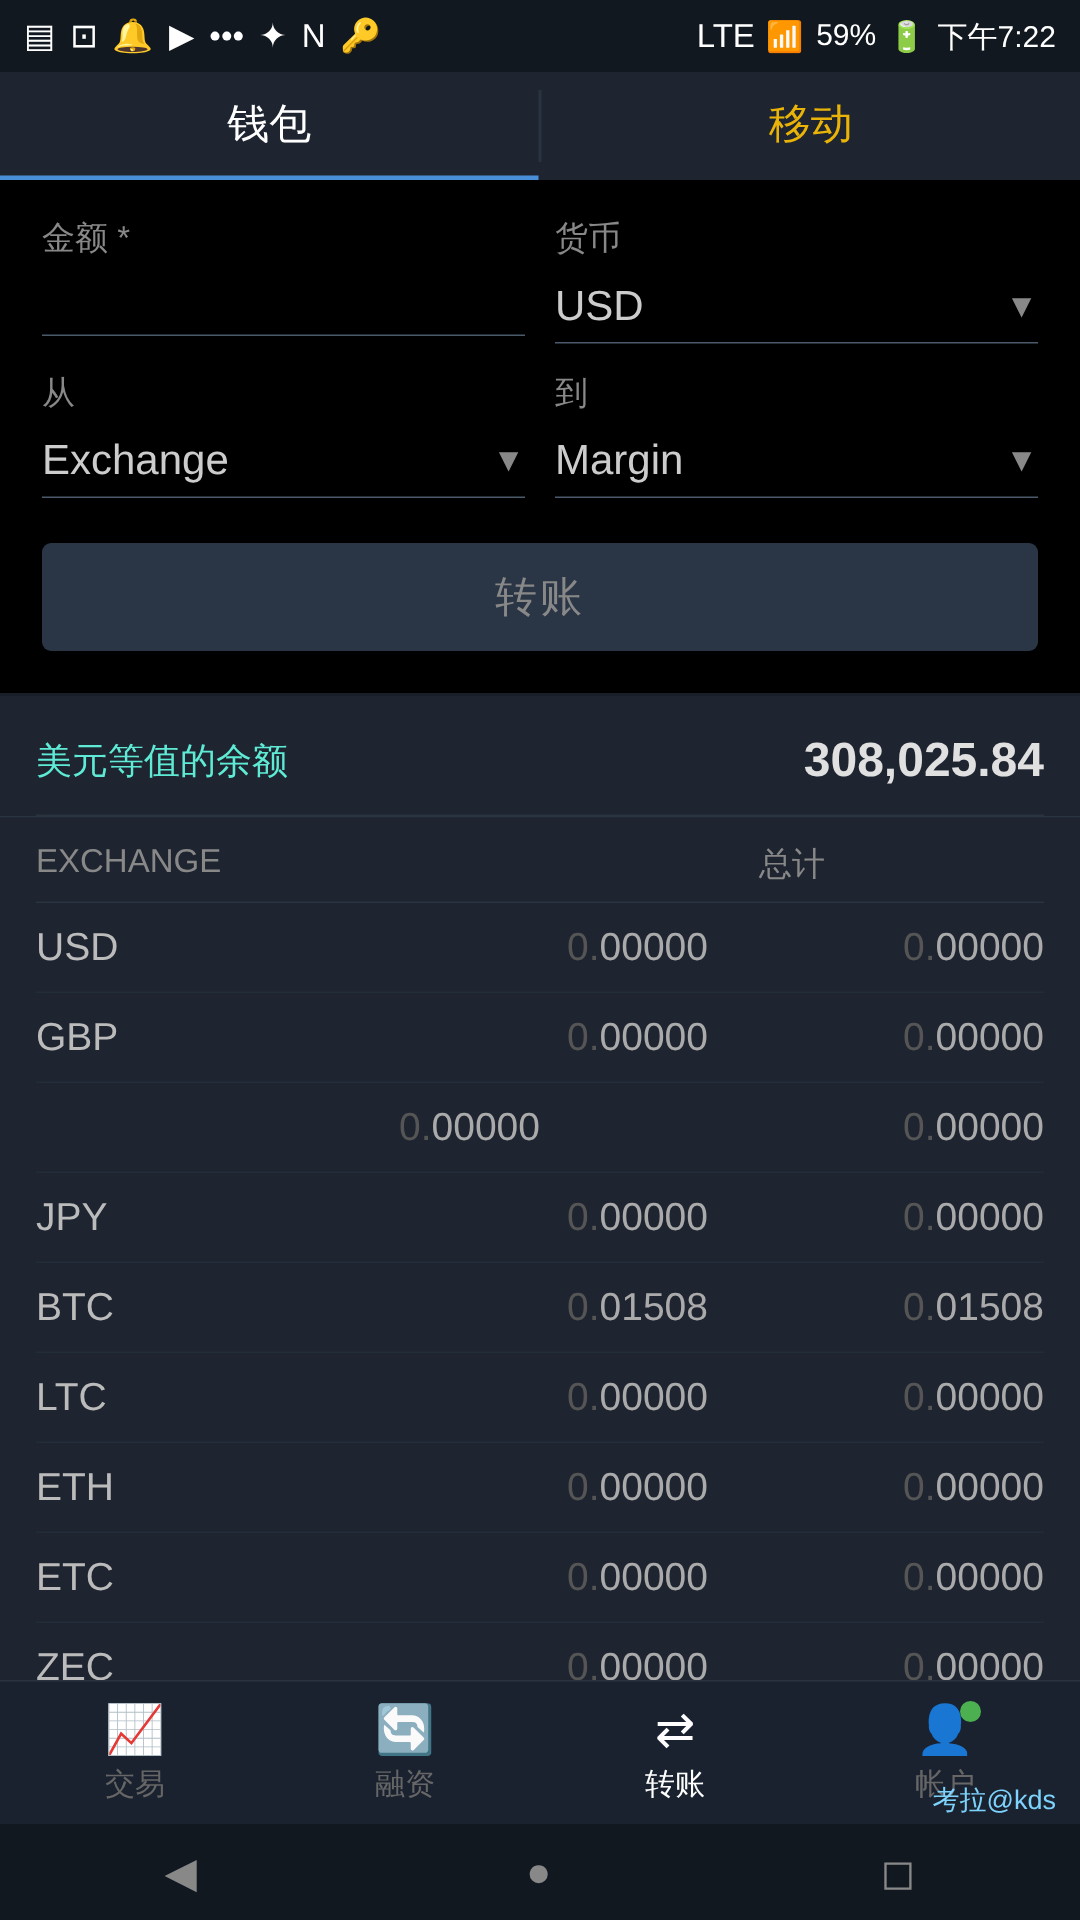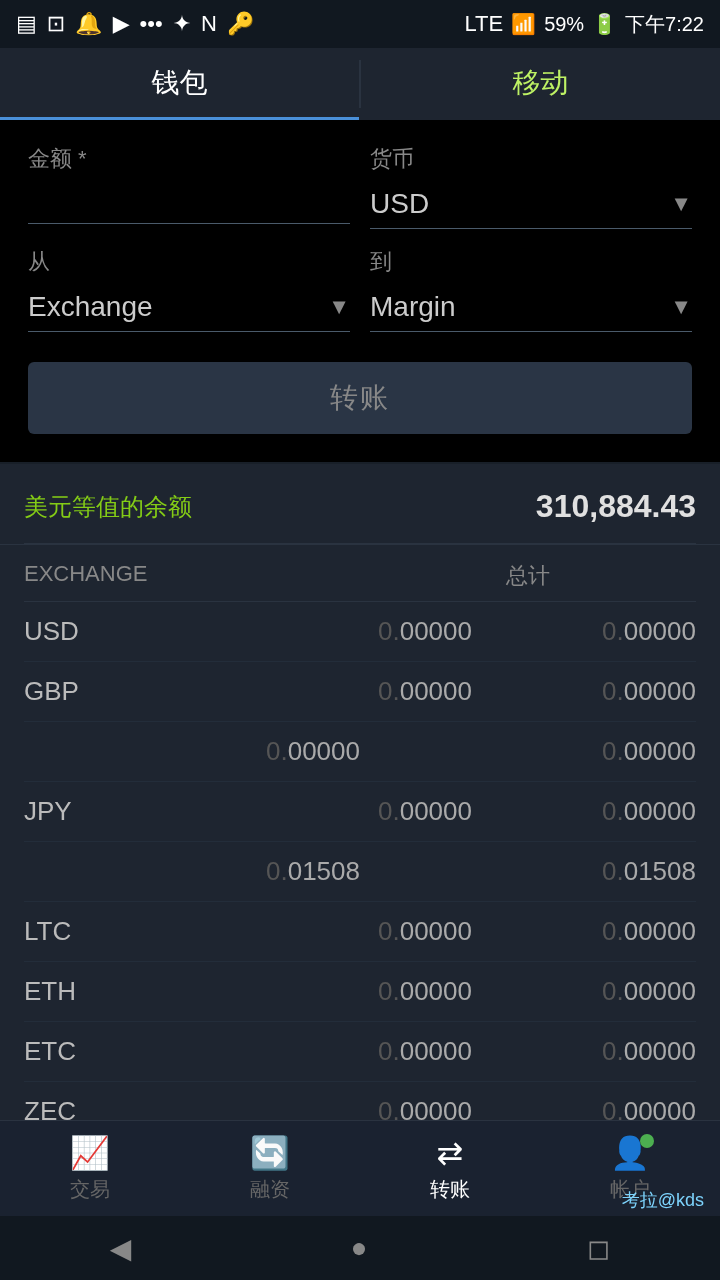--- a/index.html
+++ b/index.html
@@ -32,21 +32,21 @@
       display: flex;
       height: 72px;
       background: #1e2530;
     }
     .tab {
       flex: 1;
       display: flex;
       align-items: center;
       justify-content: center;
       font-size: 28px;
-      color: #bef264;
+      color: #eab308;
       cursor: pointer;
       border-bottom: 3px solid transparent;
     }
     .tab.active {
       color: #fff;
       border-bottom: 3px solid #4a90d9;
       font-family: Liberation Serif, serif;
     }
     .tab-divider {
       width: 2px;
@@ -132,21 +132,21 @@
     .balance-row {
       display: flex;
       justify-content: space-between;
       align-items: center;
       padding-bottom: 18px;
       border-bottom: 1px solid #2a3340;
     }
 
     .balance-label {
       font-size: 24px;
-      color: #84cc16;
+      color: #5eead4;
     }
 
     .balance-value {
       font-size: 32px;
       color: #e0e0e0;
       font-weight: bold;
     }
 
     
     .exchange-table {
@@ -322,21 +322,21 @@
       </div>
     </div>
   </div>
 
   <button class="transfer-btn">转账</button>
 </div>
 
 <div class="balance-section">
   <div class="balance-row">
     <span class="balance-label">美元等值的余额</span>
-    <span class="balance-value">310,884.43</span>
+    <span class="balance-value">308,025.84</span>
   </div>
 </div>
 
 <div class="exchange-table">
   <div class="table-header">
     <span class="table-header-cell col-name">EXCHANGE</span>
     <span class="table-header-cell col-total">总计</span>
   </div>
   <div id="table-body">
       <div class="table-row">
@@ -352,20 +352,21 @@
       <div class="table-row">
       <span class="cell total"><span class="zero-prefix">0.</span><span>00000</span></span>
       <span class="cell avail"><span class="zero-prefix">0.</span><span>00000</span></span>
     </div>
       <div class="table-row">
       <span class="cell name">JPY</span>
       <span class="cell total"><span class="zero-prefix">0.</span><span>00000</span></span>
       <span class="cell avail"><span class="zero-prefix">0.</span><span>00000</span></span>
     </div>
       <div class="table-row">
+      <span class="cell name">BTC</span>
       <span class="cell total"><span class="zero-prefix">0.</span><span>01508</span></span>
       <span class="cell avail"><span class="zero-prefix">0.</span><span>01508</span></span>
     </div>
       <div class="table-row">
       <span class="cell name">LTC</span>
       <span class="cell total"><span class="zero-prefix">0.</span><span>00000</span></span>
       <span class="cell avail"><span class="zero-prefix">0.</span><span>00000</span></span>
     </div>
       <div class="table-row">
       <span class="cell name">ETH</span>

